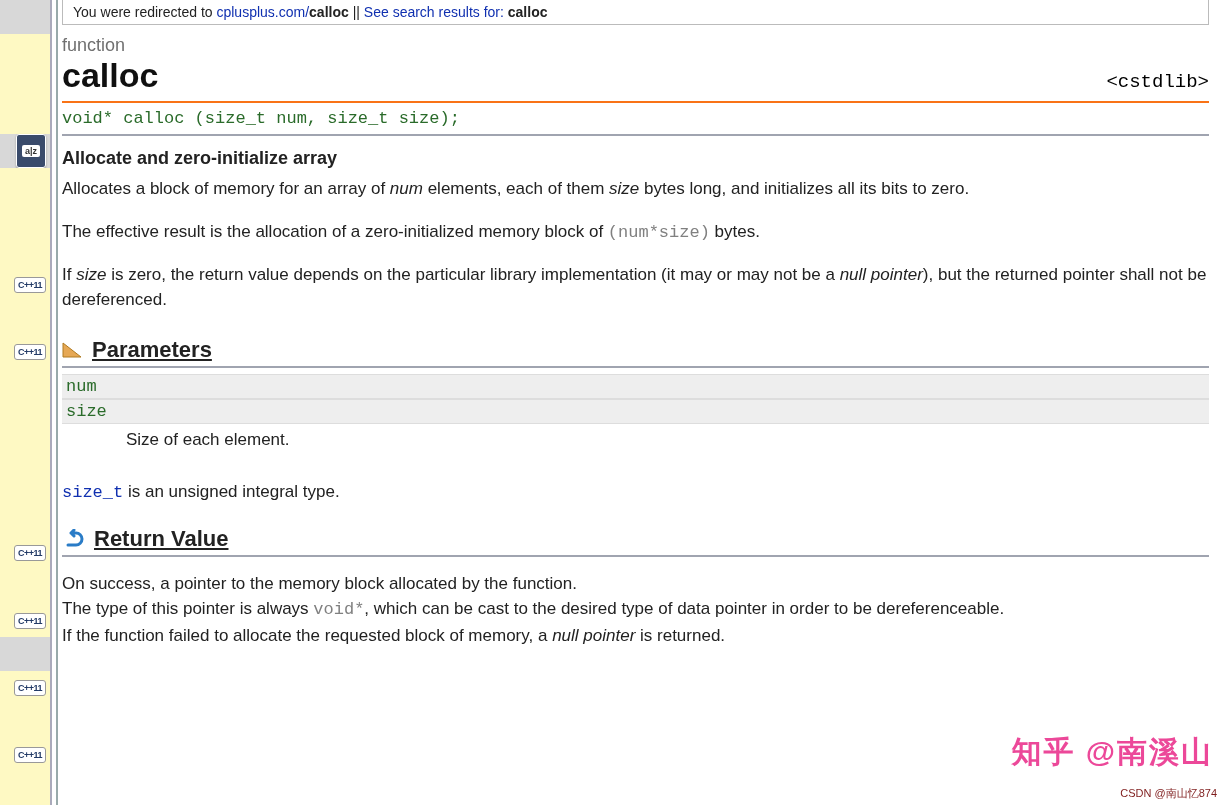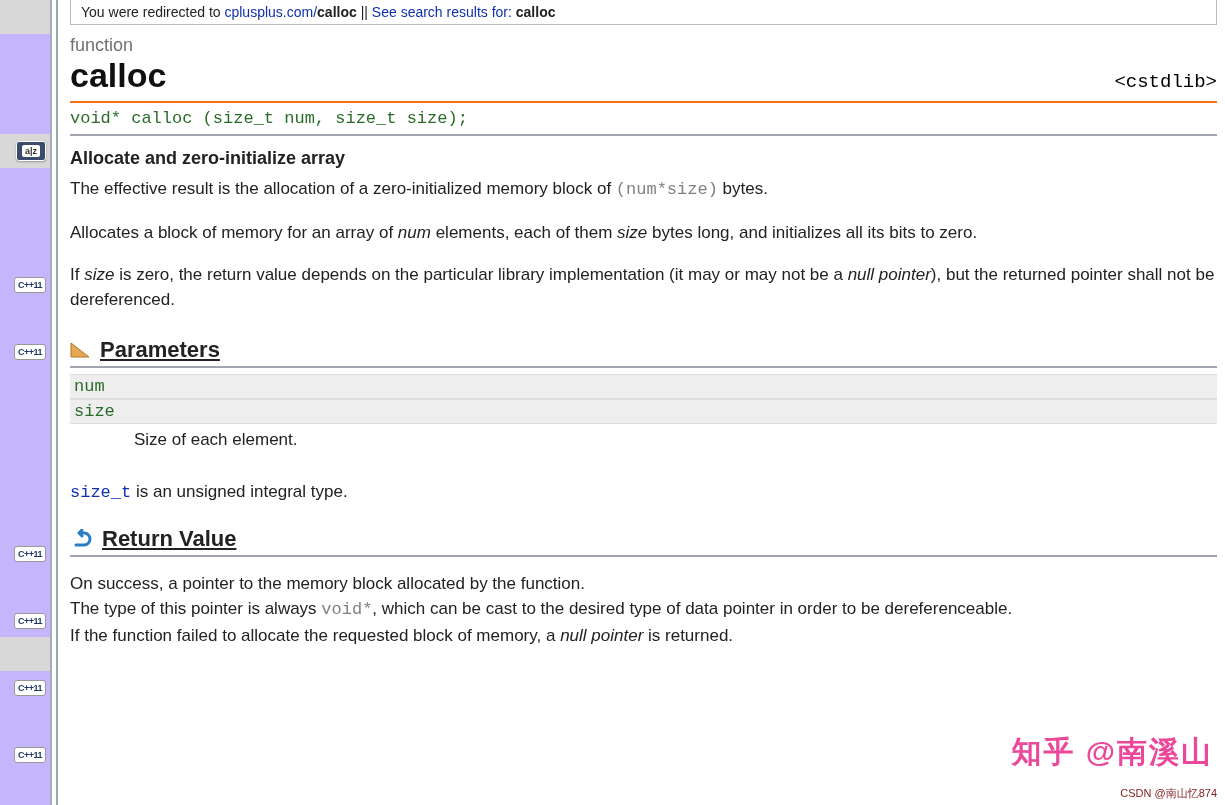--- a/index.html
+++ b/index.html
@@ -1,27 +1,27 @@
 <!DOCTYPE html>
 <html><head>
 <meta charset="utf-8">
 <style>
 * { box-sizing: border-box; margin: 0; padding: 0; }
 body { font-family: Verdana, Geneva, sans-serif; font-size: 14px; color: #222; background: #fff; width: 1225px; height: 805px; overflow: hidden; position: relative; }
 .layout { display: flex; height: 100%; }
 .sidebar { width: 52px; background: #f0f0f0; border-right: 2px solid #aab; display: flex; flex-direction: column; }
 .siderow { height: 34px; display: flex; align-items: center; justify-content: flex-end; padding-right: 4px; }
 .siderow.dark { background: #d8d8d8; }
-.siderow.light { background: #c4b5fd; }
-.badge-az { background: #3a4b6b; border: 1px solid #fff; border-radius: 3px; width: 30px; height: 20px; display: flex; align-items: center; justify-content: center; box-shadow: 0 1px 2px rgba(0,0,0,.3); }
+.siderow.light { background: #fef9c3; }
+.badge-az { background: #3a4b6b; border: 1px solid #fff; border-radius: 3px; width: 30px; height: 34px; display: flex; align-items: center; justify-content: center; box-shadow: 0 1px 2px rgba(0,0,0,.3); }
 .badge-az-in { background: #fff; color: #333; font-size: 9px; padding: 1px 3px; border-radius: 2px; font-weight: bold; }
 .badge-cpp { background: #fff; border: 1px solid #999; border-radius: 3px; color: #223a66; font-size: 9px; font-weight: bold; padding: 2px 3px; letter-spacing: -0.5px; }
 .main { flex: 1; position: relative; }
 .vline { position: absolute; left: 4px; top: 0; bottom: 0; width: 2px; background: #9aa; }
-.content { margin-left: 18px; padding-right: 8px; }
+.content { margin-left: 10px; padding-right: 16px; }
 .topbar { border: 1px solid #bbb; border-top: none; padding: 4px 10px; background: #fff; color: #222; font-size: 14px; white-space: nowrap; overflow: hidden; }
 .topbar .lk { color: #1030b0; }
 .topbar .bold { font-weight: bold; }
 .header { padding-top: 10px; }
 .kind { color: #707070; font-size: 18px; }
 .titlerow { display: flex; justify-content: space-between; align-items: baseline; }
 .title { font-size: 34px; font-weight: bold; color: #101010; }
 .hdrlib { font-family: "Courier New", monospace; color: #000000; font-size: 19px; }
 .rulebox { border-top: 2px solid #f97316; border-bottom: 2px solid #a0a4b0; padding: 6px 0; margin-top: 6px; }
 .sig { font-family: "Courier New", monospace; color: #2a6b2a; font-size: 17px; }
@@ -105,22 +105,22 @@
         </div>
       </div>
 
       <div class="rulebox">
         <div class="sig">void* calloc (size_t num, size_t size);</div>
       </div>
 
       <div class="brief">Allocate and zero-initialize array</div>
 
       <div class="desc">
+        <p><span>Allocates a block of memory for an array of </span><span class="it">num</span><span> elements, each of them </span><span class="it">size</span><span> bytes long, and initializes all its bits to zero.</span></p>
         <p><span>The effective result is the allocation of a zero-initialized memory block of </span><span class="codein">(num*size)</span><span> bytes.</span></p>
-        <p><span>Allocates a block of memory for an array of </span><span class="it">num</span><span> elements, each of them </span><span class="it">size</span><span> bytes long, and initializes all its bits to zero.</span></p>
         <p><span>If </span><span class="it">size</span><span> is zero, the return value depends on the particular library implementation (it may or may not be a </span><span class="it">null pointer</span><span>), but the returned pointer shall not be dereferenced.</span></p>
       </div>
 
       <div class="section">
         <svg class="tri-icon" viewBox="0 0 20 16">
             <polygon points="1,15 19,15 1,1" fill="#e6a855" stroke="#b07a20" stroke-width="1"></polygon>
           </svg>
         <h2>Parameters</h2>
       </div>
       <dl class="dl">

